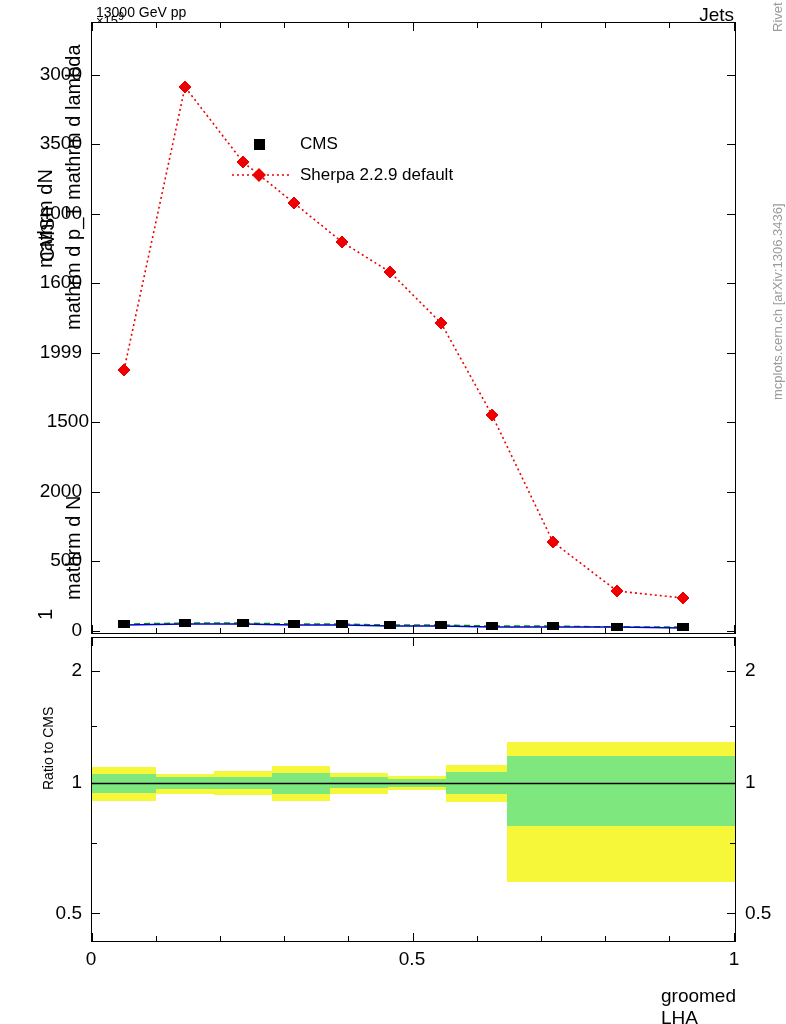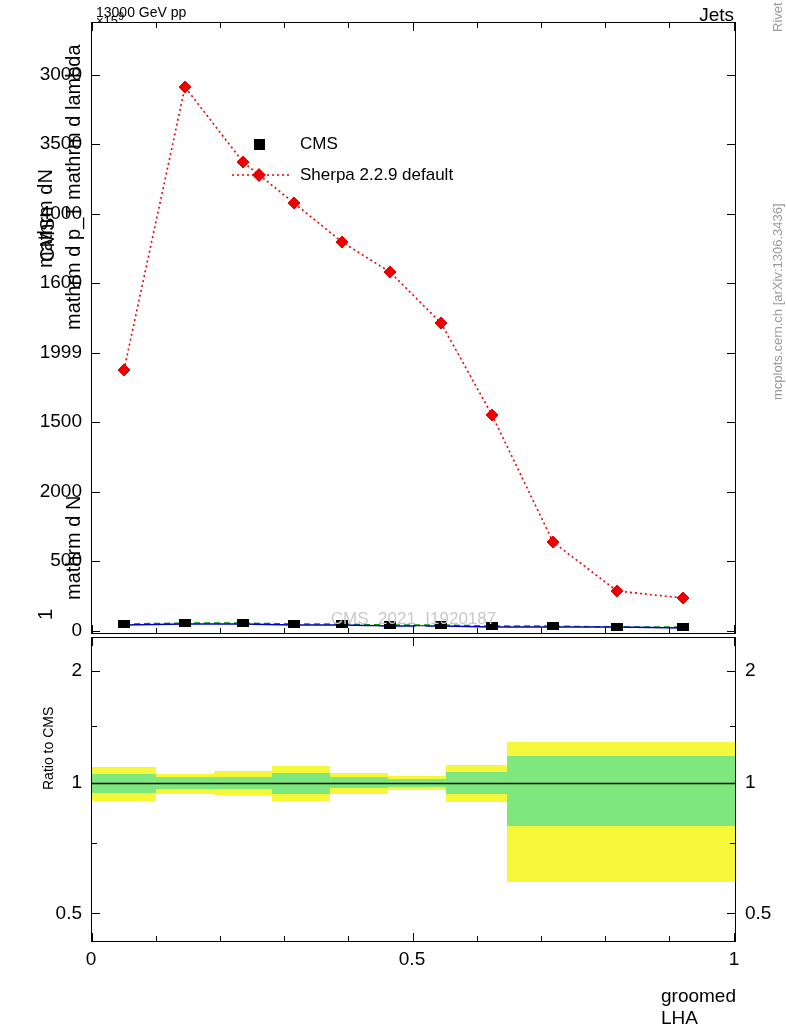--- a/index.html
+++ b/index.html
@@ -168,21 +168,20 @@
     <div class="tick ticky right" style="top:608px;"></div>
     <div class="tick ticky right" style="top:538px;"></div>
     <div class="tick ticky right" style="top:469px;"></div>
     <div class="tick ticky right" style="top:399px;"></div>
     <div class="tick ticky right" style="top:330px;"></div>
     <div class="tick ticky right" style="top:260px;"></div>
     <div class="tick ticky right" style="top:191px;"></div>
     <div class="tick ticky right" style="top:121px;"></div>
     <div class="tick ticky right" style="top:52px;"></div>
 
-    <div class="wm">CMS_2021_I1920187</div>
 
     <div class="legend">
       <div class="row">
         <div class="mk">
           <svg width="58" height="20">
               <rect x="22" y="5" width="11" height="11" fill="#000"></rect>
             </svg>
         </div>
         <div class="lbl">CMS</div>
       </div>
@@ -194,21 +193,21 @@
           </svg>
         </div>
         <div class="lbl">Sherpa 2.2.9 default</div>
       </div>
     </div>
   </div>
 
   <div class="ylab" style="left:40px;width:42px;top:630px;">0</div>
   <div class="ylab" style="left:30px;width:52px;top:560px;">500</div>
   <div class="ylab" style="left:20px;width:62px;top:491px;">2000</div>
-  <div class="ylab" style="left:20px;width:62px;top:421px;">1500</div>
+  <div class="ylab" style="left:27px;width:62px;top:421px;">1500</div>
   <div class="ylab" style="left:20px;width:62px;top:352px;">1999</div>
   <div class="ylab" style="left:20px;width:62px;top:282px;">1600</div>
   <div class="ylab" style="left:20px;width:62px;top:213px;">4000</div>
   <div class="ylab" style="left:20px;width:62px;top:143px;">3500</div>
   <div class="ylab" style="left:20px;width:62px;top:74px;">3000</div>
 
   <div class="frame" id="ratioFrame">
     <div class="plotinner">
       <svg width="643" height="303" viewBox="0 0 643 303">
 

